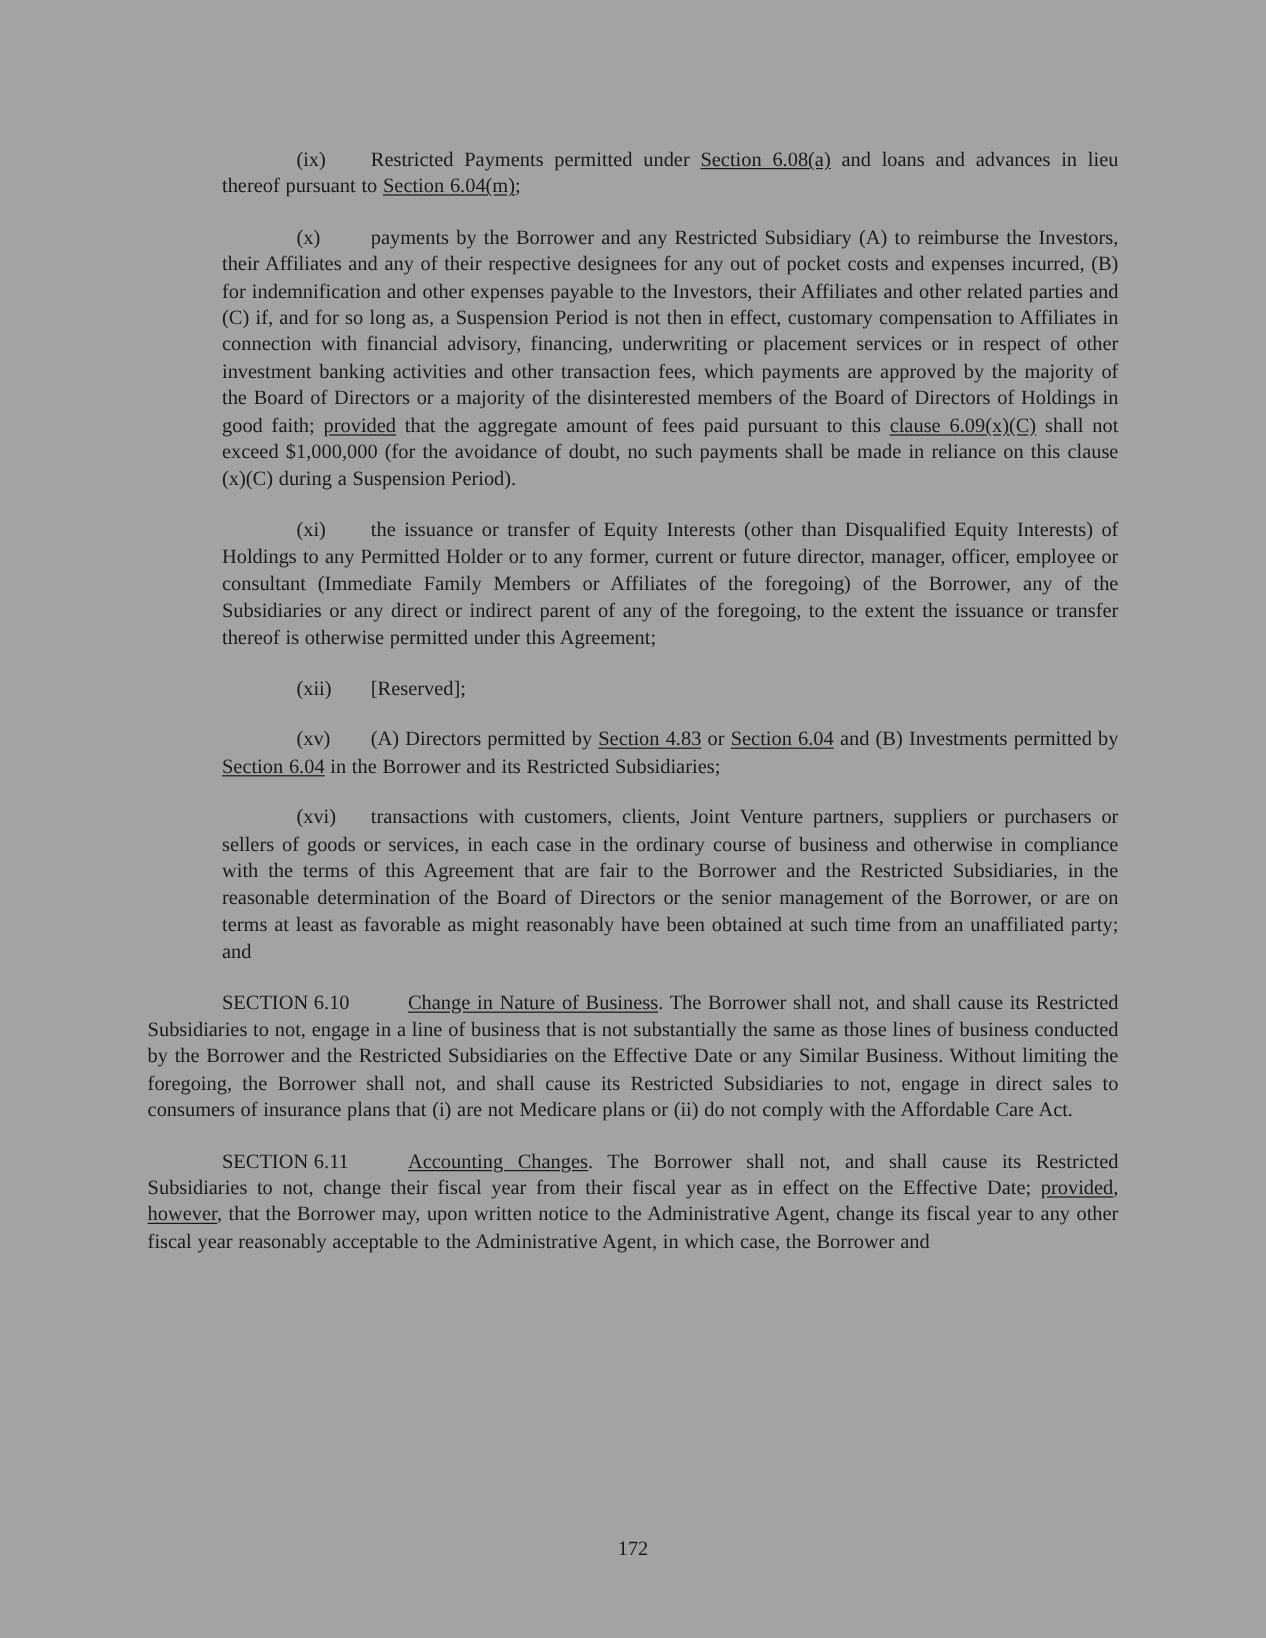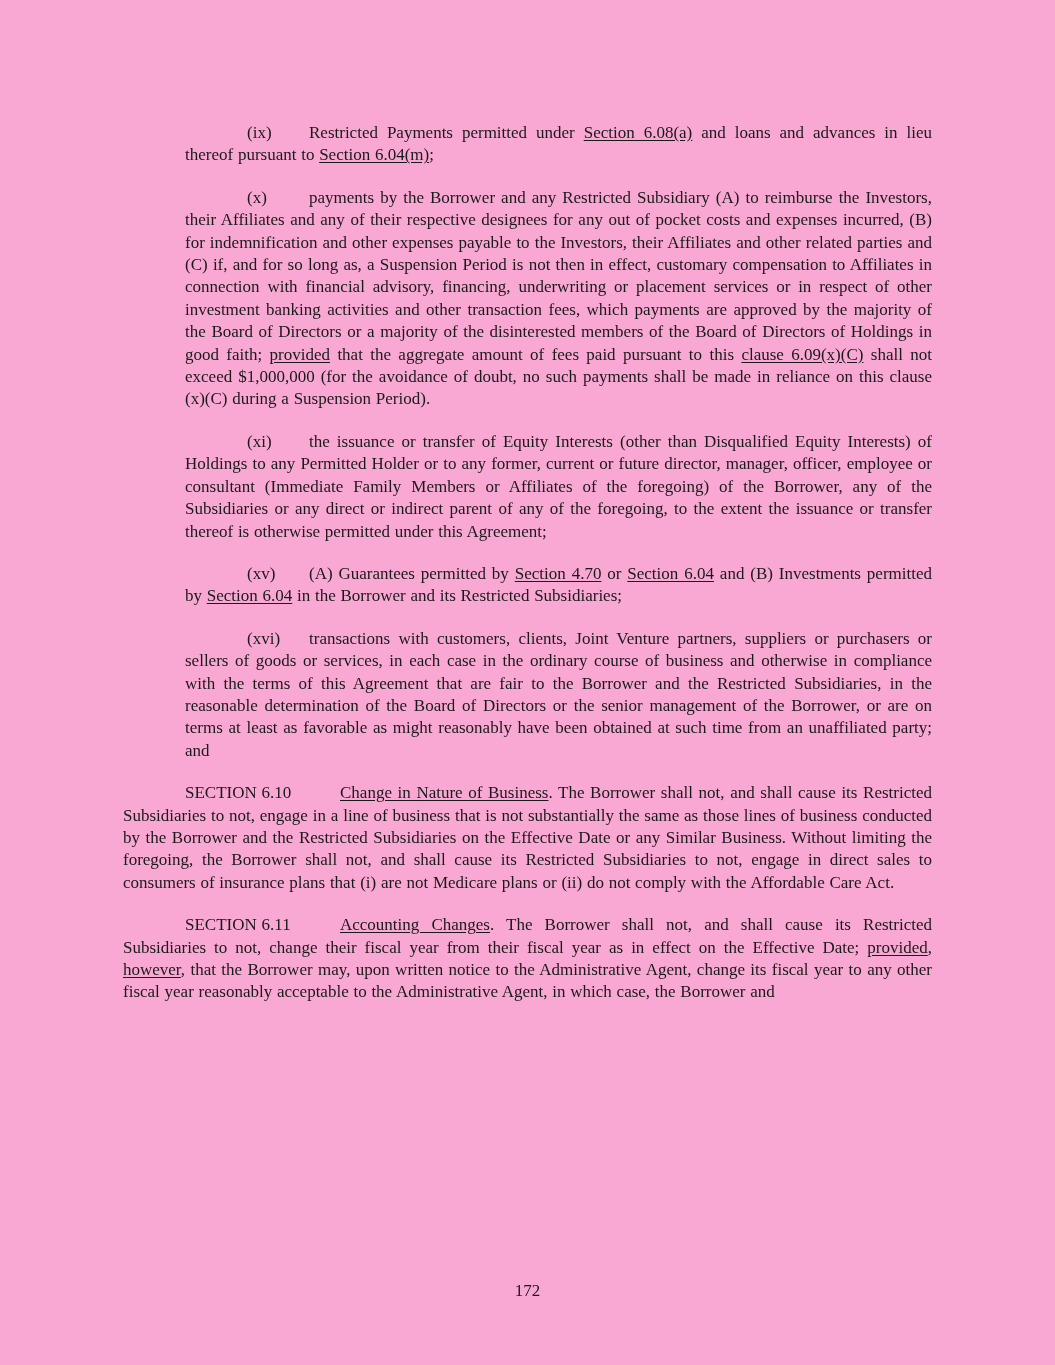--- a/index.html
+++ b/index.html
@@ -4,21 +4,21 @@
 <style>
   html, body {
     margin: 0;
     padding: 0;
     background: #ffffff;
   }
   .page {
     position: relative;
     width: 1055px;
     height: 1365px;
-    background: #f9a8d4;
+    background: #a3a3a3;
     box-sizing: border-box;
     padding: 122px 123px 0 123px;
     font-family: "Liberation Serif", serif;
     color: #1a1a1a;
     overflow: hidden;
   }
   .doc-body {
     width: 809px;
   }
   p.para {
@@ -57,19 +57,20 @@
   }
 </style>
 </head>
 <body>
 
 <div class="page">
   <div class="doc-body">
       <p class="para clause"><span class="label">(ix)</span><span>Restricted Payments permitted under </span><span class="uline">Section 6.08(a)</span><span> and loans and advances in lieu thereof pursuant to </span><span class="uline">Section 6.04(m)</span><span>;</span></p>
       <p class="para clause"><span class="label">(x)</span><span>payments by the Borrower and any Restricted Subsidiary (A) to reimburse the Investors, their Affiliates and any of their respective designees for any out of pocket costs and expenses incurred, (B) for indemnification and other expenses payable to the Investors, their Affiliates and other related parties and (C) if, and for so long as, a Suspension Period is not then in effect, customary compensation to Affiliates in connection with financial advisory, financing, underwriting or placement services or in respect of other investment banking activities and other transaction fees, which payments are approved by the majority of the Board of Directors or a majority of the disinterested members of the Board of Directors of Holdings in good faith; </span><span class="uline">provided</span><span> that the aggregate amount of fees paid pursuant to this </span><span class="uline">clause 6.09(x)(C)</span><span> shall not exceed $1,000,000 (for the avoidance of doubt, no such payments shall be made in reliance on this clause (x)(C) during a Suspension Period).</span></p>
       <p class="para clause"><span class="label">(xi)</span><span>the issuance or transfer of Equity Interests (other than Disqualified Equity Interests) of Holdings to any Permitted Holder or to any former, current or future director, manager, officer, employee or consultant (Immediate Family Members or Affiliates of the foregoing) of the Borrower, any of the Subsidiaries or any direct or indirect parent of any of the foregoing, to the extent the issuance or transfer thereof is otherwise permitted under this Agreement;</span></p>
-      <p class="para clause"><span class="label">(xv)</span><span>(A) Guarantees permitted by </span><span class="uline">Section 4.70</span><span> or </span><span class="uline">Section 6.04</span><span> and (B) Investments permitted by </span><span class="uline">Section 6.04</span><span> in the Borrower and its Restricted Subsidiaries;</span></p>
+      <p class="para clause"><span class="label">(xii)</span><span>[Reserved];</span></p>
+      <p class="para clause"><span class="label">(xv)</span><span>(A) Directors permitted by </span><span class="uline">Section 4.83</span><span> or </span><span class="uline">Section 6.04</span><span> and (B) Investments permitted by </span><span class="uline">Section 6.04</span><span> in the Borrower and its Restricted Subsidiaries;</span></p>
       <p class="para clause"><span class="label">(xvi)</span><span>transactions with customers, clients, Joint Venture partners, suppliers or purchasers or sellers of goods or services, in each case in the ordinary course of business and otherwise in compliance with the terms of this Agreement that are fair to the Borrower and the Restricted Subsidiaries, in the reasonable determination of the Board of Directors or the senior management of the Borrower, or are on terms at least as favorable as might reasonably have been obtained at such time from an unaffiliated party; and</span></p>
       <p class="para section"><span class="label">SECTION 6.10</span><span class="uline">Change in Nature of Business</span><span>.  The Borrower shall not, and shall cause its Restricted Subsidiaries to not, engage in a line of business that is not substantially the same as those lines of business conducted by the Borrower and the Restricted Subsidiaries on the Effective Date or any Similar Business.  Without limiting the foregoing, the Borrower shall not, and shall cause its Restricted Subsidiaries to not, engage in direct sales to consumers of insurance plans that (i) are not Medicare plans or (ii) do not comply with the Affordable Care Act.</span></p>
       <p class="para section"><span class="label">SECTION 6.11</span><span class="uline">Accounting Changes</span><span>.  The Borrower shall not, and shall cause its Restricted Subsidiaries to not, change their fiscal year from their fiscal year as in effect on the Effective Date; </span><span class="uline">provided</span><span>, </span><span class="uline">however</span><span>, that the Borrower may, upon written notice to the Administrative Agent, change its fiscal year to any other fiscal year reasonably acceptable to the Administrative Agent, in which case, the Borrower and</span></p>
     </div>
   <div class="page-number">172</div>
 </div>
 
 </body></html>

